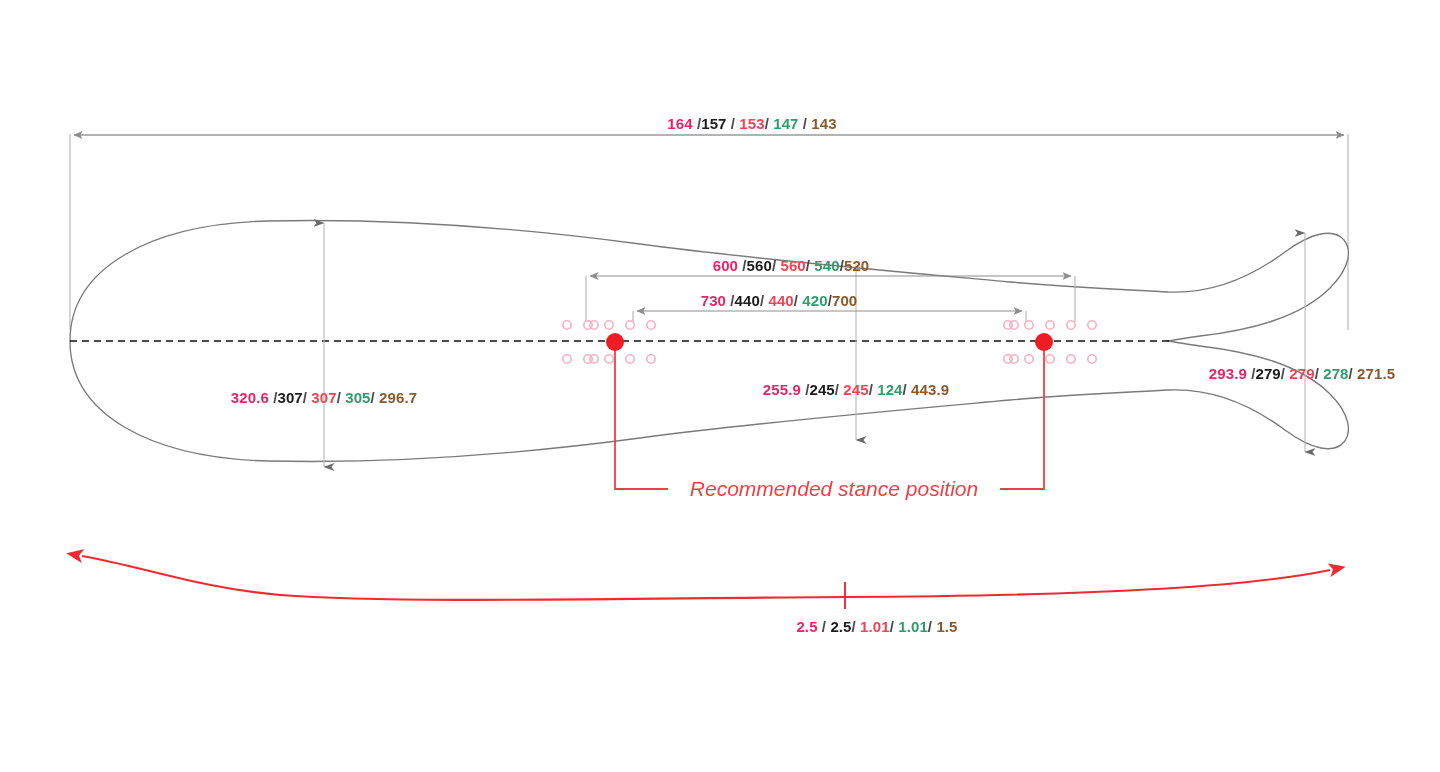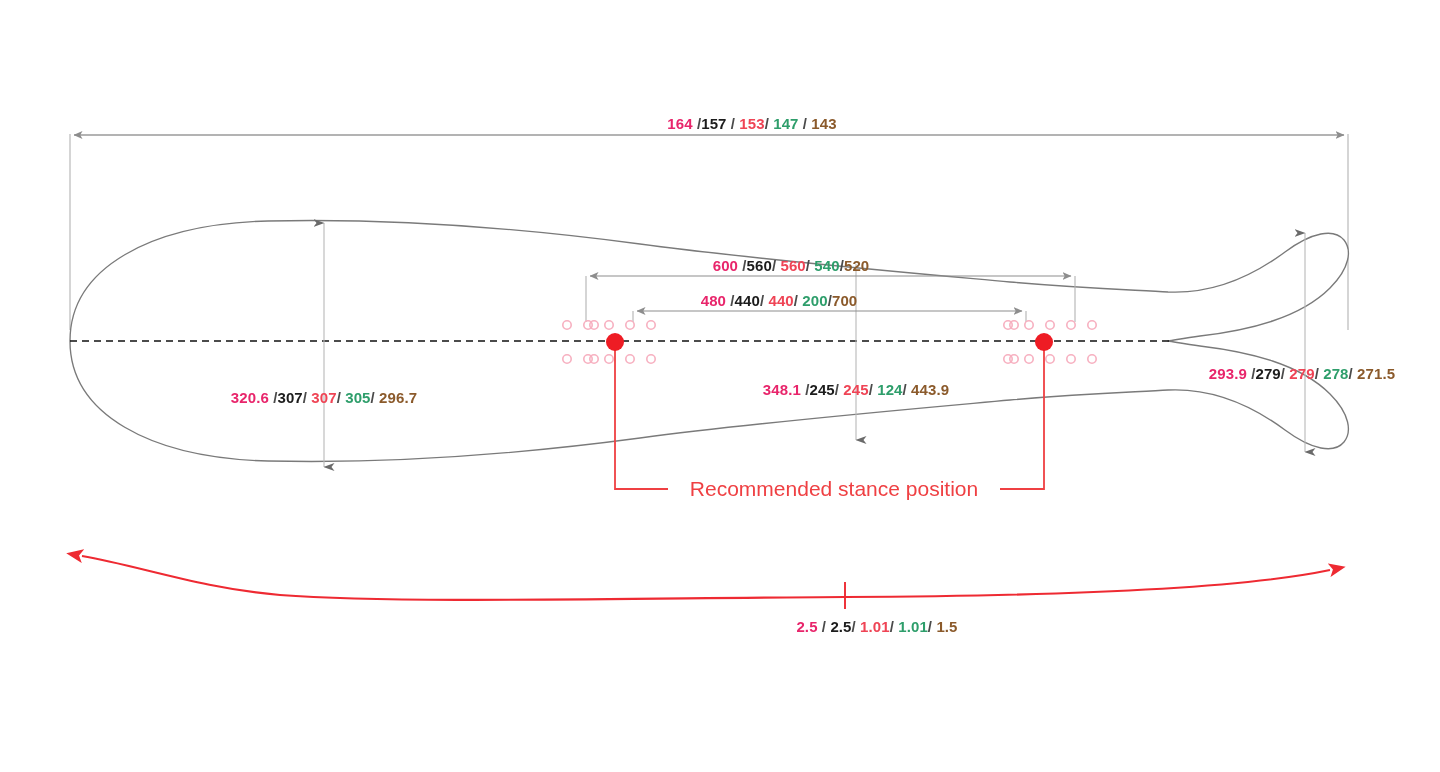--- a/index.html
+++ b/index.html
@@ -47,20 +47,21 @@
   .label-center { transform: translateX(-50%); }
   #stance-caption {
     position: absolute;
     color: #ef4043;
     font-size: 21px;
     font-weight: normal;
     font-family: "Liberation Sans", sans-serif;
     white-space: nowrap;
     transform: translateX(-50%);
     user-select: none;
+    font-style: italic;
   }
 </style>
 </head>
 <body>
 
 <div id="stage">
 
   <svg id="board-svg" viewBox="0 0 1440 772">
     <defs>
       <marker id="arrOut" markerWidth="9" markerHeight="8" refX="8.5" refY="4" orient="auto" markerUnits="userSpaceOnUse">
@@ -191,29 +192,29 @@
 
   <div class="dim-label label-center" style="left:752px; top:116px;">
     <span class="v1">164</span><span class="sep"> /</span><span class="v2">157</span><span class="sep"> / </span><span class="v3">153</span><span class="sep">/ </span><span class="v4">147</span><span class="sep"> / </span><span class="v5">143</span>
   </div>
 
   <div class="dim-label label-center" style="left:779px; top:258px;margin-left:12px;">
     <span class="v1">600</span><span class="sep"> /</span><span class="v2">560</span><span class="sep">/ </span><span class="v3">560</span><span class="sep">/ </span><span class="v4">540</span><span class="sep">/</span><span class="v5">520</span>
   </div>
 
   <div class="dim-label label-center" style="left:779px; top:293px;">
-    <span class="v1">480</span><span class="sep"> /</span><span class="v2">440</span><span class="sep">/ </span><span class="v3">440</span><span class="sep">/ </span><span class="v4">200</span><span class="sep">/</span><span class="v5">700</span>
+    <span class="v1">730</span><span class="sep"> /</span><span class="v2">440</span><span class="sep">/ </span><span class="v3">440</span><span class="sep">/ </span><span class="v4">420</span><span class="sep">/</span><span class="v5">700</span>
   </div>
 
   <div class="dim-label label-center" style="left:324px; top:390px;">
     <span class="v1">320.6</span><span class="sep"> /</span><span class="v2">307</span><span class="sep">/ </span><span class="v3">307</span><span class="sep">/ </span><span class="v4">305</span><span class="sep">/ </span><span class="v5">296.7</span>
   </div>
 
   <div class="dim-label label-center" style="left:856px; top:382px;">
-    <span class="v1">348.1</span><span class="sep"> /</span><span class="v2">245</span><span class="sep">/ </span><span class="v3">245</span><span class="sep">/ </span><span class="v4">124</span><span class="sep">/ </span><span class="v5">443.9</span>
+    <span class="v1">255.9</span><span class="sep"> /</span><span class="v2">245</span><span class="sep">/ </span><span class="v3">245</span><span class="sep">/ </span><span class="v4">124</span><span class="sep">/ </span><span class="v5">443.9</span>
   </div>
 
   <div class="dim-label label-center" style="left:1302px; top:366px;">
     <span class="v1">293.9</span><span class="sep"> /</span><span class="v2">279</span><span class="sep">/ </span><span class="v3">279</span><span class="sep">/ </span><span class="v4">278</span><span class="sep">/ </span><span class="v5">271.5</span>
   </div>
 
   <div class="dim-label label-center" style="left:845px; top:619px;margin-left:32px;">
     <span class="v1">2.5</span><span class="sep"> / </span><span class="v2">2.5</span><span class="sep">/ </span><span class="v3">1.01</span><span class="sep">/ </span><span class="v4">1.01</span><span class="sep">/ </span><span class="v5">1.5</span>
   </div>
 

